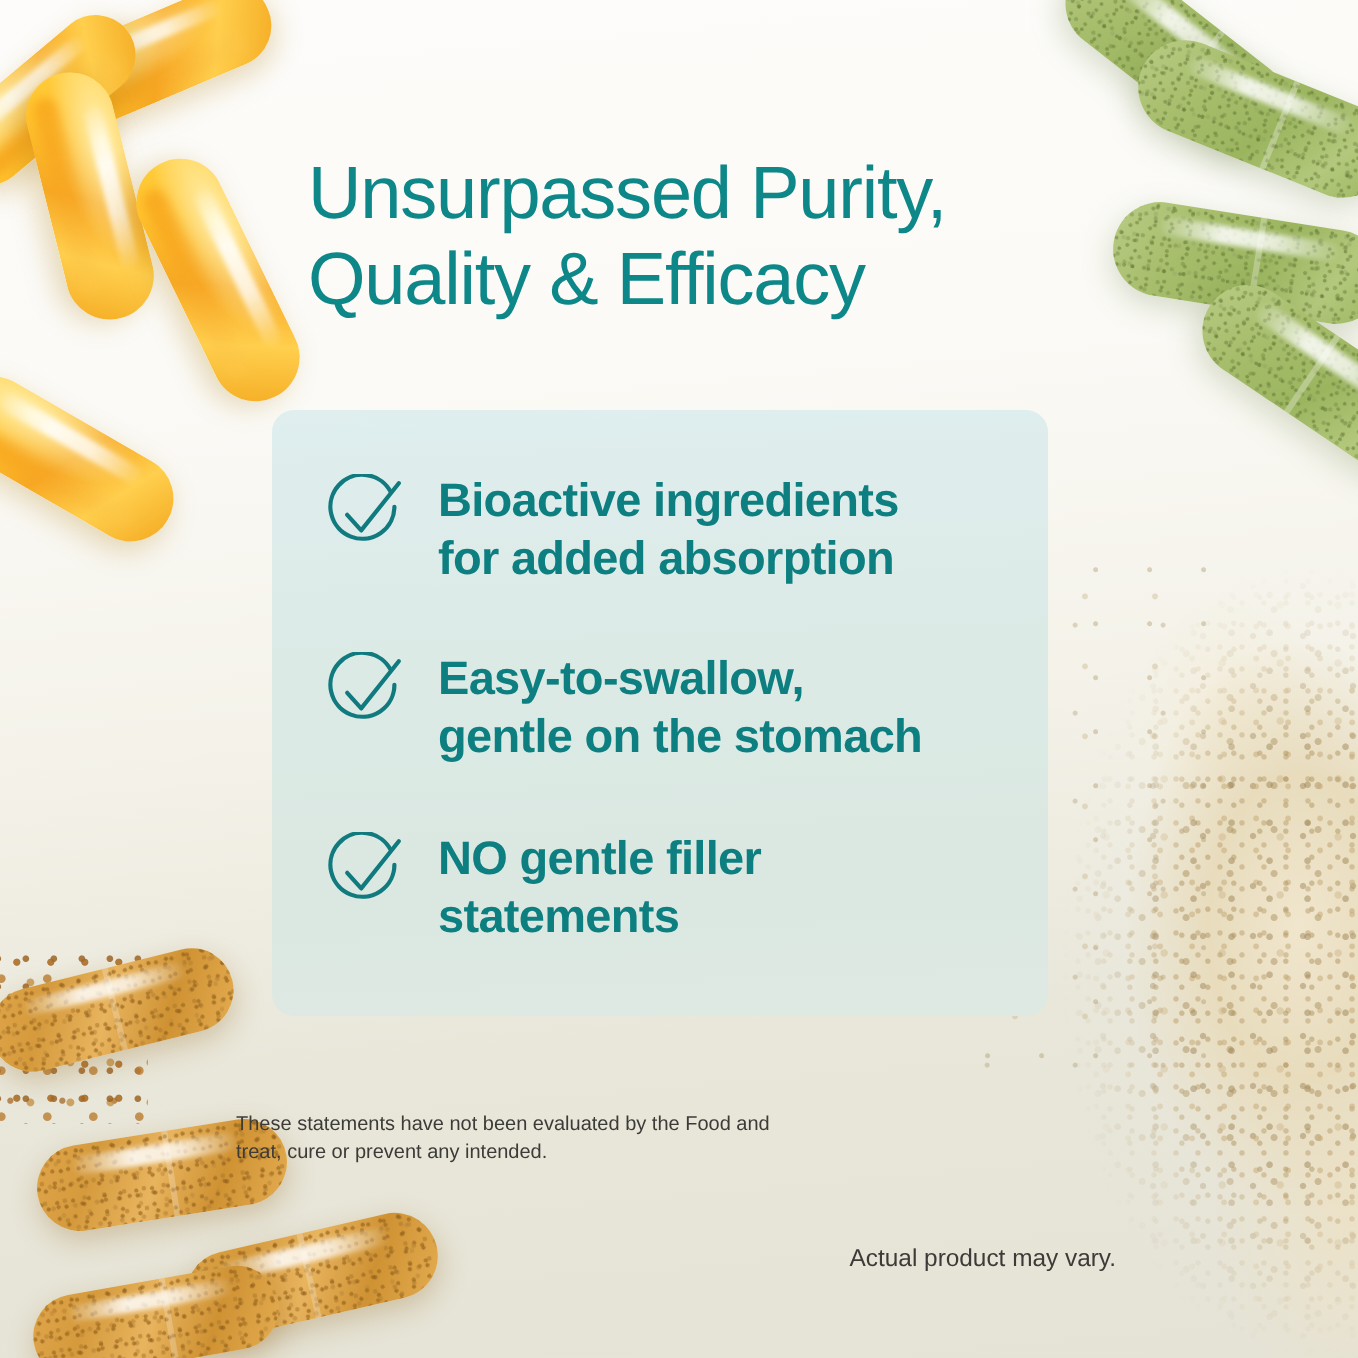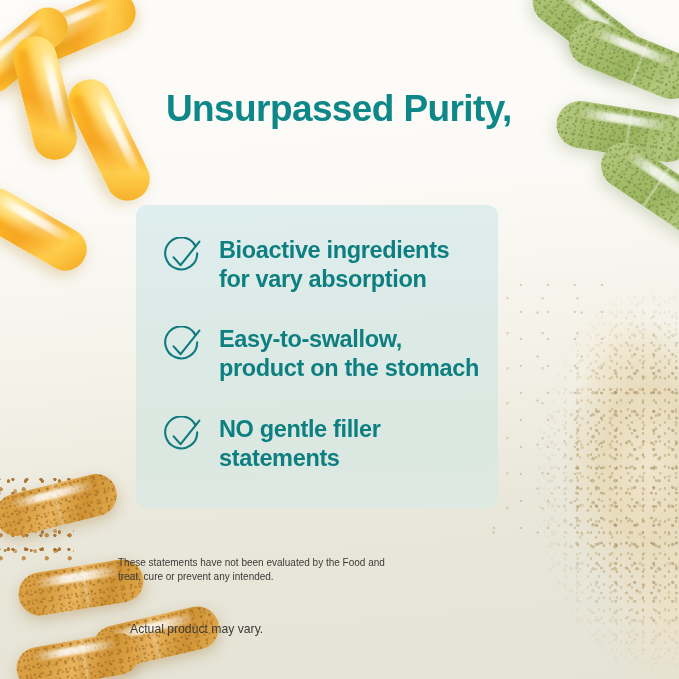--- a/index.html
+++ b/index.html
@@ -189,39 +189,40 @@
     z-index: 5;
     width: 100%;
     height: 100%;
   }
 
   .headline {
     position: absolute;
     left: 150px;
     top: 72px;
     width: 420px;
-    margin: 16px;
+    margin: 4px;
     font-size: 37px;
     line-height: 1.15;
-    font-weight: bold;
+    font-weight: normal;
     letter-spacing: -0.6px;
     color: #0e8789;
   }
   .headline .hl-line {
     display: block;
   }
 
   .feature-card {
     position: absolute;
     left: 136px;
     top: 205px;
     width: 362px;
     height: 303px;
     border-radius: 11px;
     background: linear-gradient(178deg, #dfeeee 0%, #dceae6 42%, #dbe8e1 78%, #dde9e2 100%);
+    padding-left: 26px;
   }
 
   .feature-list {
     position: absolute;
     left: 26px;
     top: 30px;
     right: 16px;
     display: flex;
     flex-direction: column;
     gap: 30px;
@@ -260,24 +261,24 @@
     width: 444px;
     font-size: 10px;
     line-height: 1.42;
     color: #3c3b38;
   }
   .disclaimer .dl-line {
     display: block;
   }
   .disclaimer-note {
     position: absolute;
-    left: 130px;
+    left: 114px;
     top: 621px;
     width: 444px;
-    text-align: left;
+    text-align: right;
     font-size: 12.2px;
     line-height: 1.42;
     color: #3c3b38;
   }
 </style>
 </head>
 <body>
 
 <div class="poster">
 
@@ -319,44 +320,45 @@
     </div>
     <div class="pill goldcap" style="left:16px; top:640px; width:124px; height:42px; transform:rotate(-10deg);">
       <span class="band" style="left:54%;"></span>
     </div>
   </div>
 
   <div class="content">
 
     <h1 class="headline">
       <span class="hl-line">Unsurpassed Purity,</span>
+      <span class="hl-line">Quality &amp; Efficacy</span>
     </h1>
 
     <div class="feature-card">
       <div class="feature-list">
 
         <div class="feature-item">
           <svg class="check-icon" viewBox="0 0 40 40">
             <path d="M33.5 9.2 A16 16 0 1 0 35.2 16.4" fill="none" stroke="#107a7e" stroke-width="2.1" stroke-linecap="round"></path>
             <path d="M11.6 20.4 L18.6 28.2 L37.4 4.6" fill="none" stroke="#107a7e" stroke-width="2.1" stroke-linecap="round" stroke-linejoin="round"></path>
           </svg>
           <div class="feature-text">
             <span class="ft-line">Bioactive ingredients</span>
-            <span class="ft-line">for vary absorption</span>
+            <span class="ft-line">for added absorption</span>
           </div>
         </div>
 
         <div class="feature-item">
           <svg class="check-icon" viewBox="0 0 40 40">
             <path d="M33.5 9.2 A16 16 0 1 0 35.2 16.4" fill="none" stroke="#107a7e" stroke-width="2.1" stroke-linecap="round"></path>
             <path d="M11.6 20.4 L18.6 28.2 L37.4 4.6" fill="none" stroke="#107a7e" stroke-width="2.1" stroke-linecap="round" stroke-linejoin="round"></path>
           </svg>
           <div class="feature-text">
             <span class="ft-line">Easy-to-swallow,</span>
-            <span class="ft-line">product on the stomach</span>
+            <span class="ft-line">gentle on the stomach</span>
           </div>
         </div>
 
         <div class="feature-item">
           <svg class="check-icon" viewBox="0 0 40 40">
             <path d="M33.5 9.2 A16 16 0 1 0 35.2 16.4" fill="none" stroke="#107a7e" stroke-width="2.1" stroke-linecap="round"></path>
             <path d="M11.6 20.4 L18.6 28.2 L37.4 4.6" fill="none" stroke="#107a7e" stroke-width="2.1" stroke-linecap="round" stroke-linejoin="round"></path>
           </svg>
           <div class="feature-text">
             <span class="ft-line">NO gentle filler</span>

